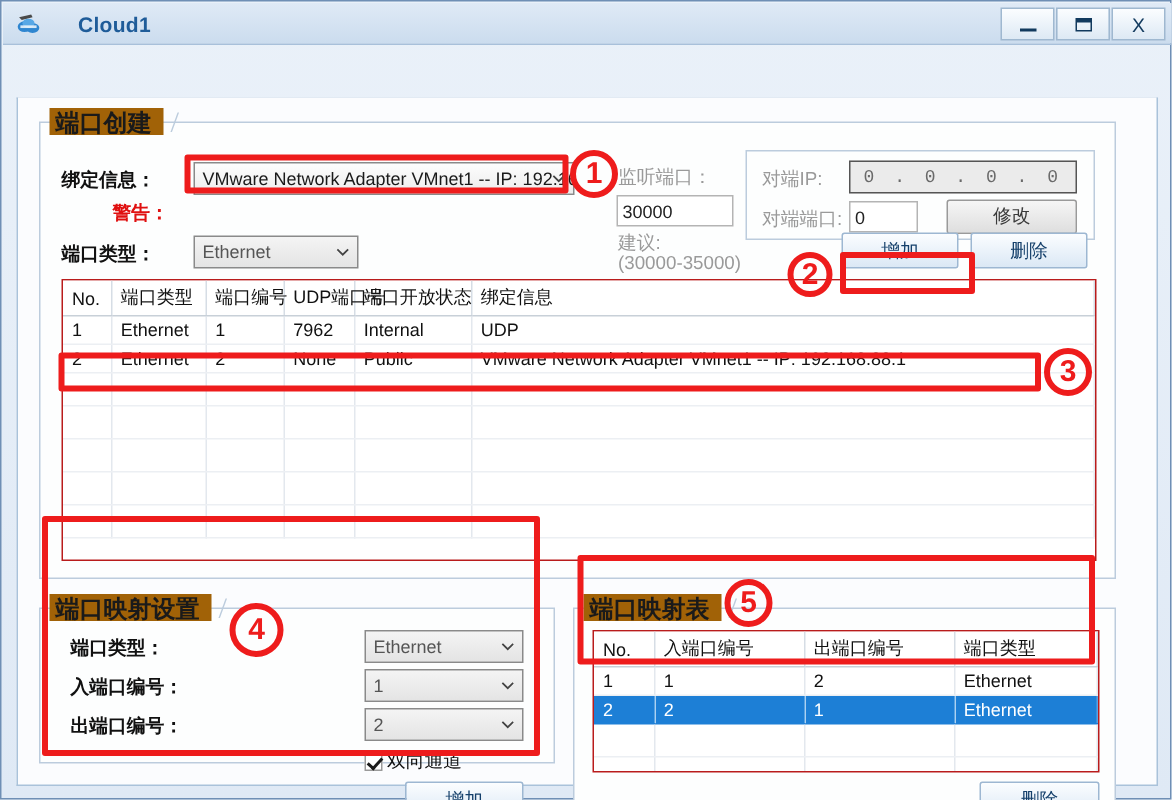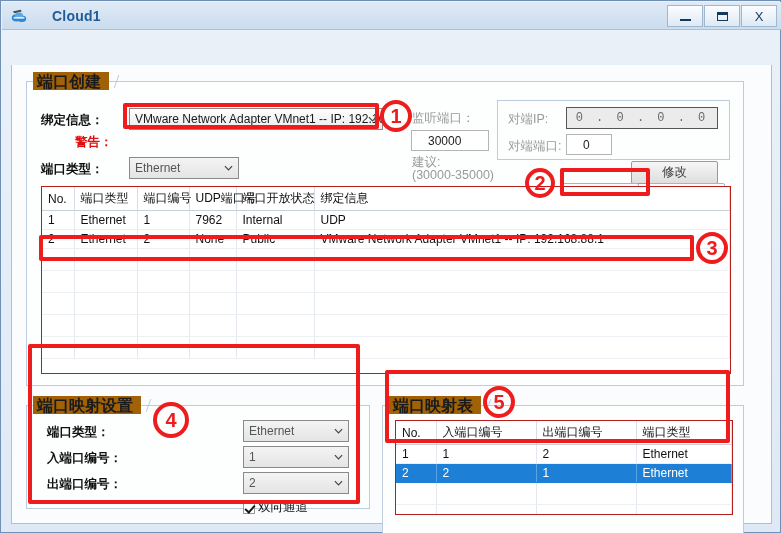--- a/index.html
+++ b/index.html
@@ -79,34 +79,34 @@
     font-size:12px;color:#1a1a1a;padding:3px 20px 0 5px;
     white-space:nowrap;overflow:hidden;
   }
   .combo .arrow{
     position:absolute;right:5px;top:7px;width:9px;height:6px;
   }
   .combo.disabled{color:#555;background:linear-gradient(#f4f4f4,#e4e4e4);}
   .txt{
     position:absolute;box-sizing:border-box;height:21px;
     border:1px solid #b4b4b4;background:#fff;
-    font-size:12px;color:#222;padding:3px 4px 0 16px;white-space:nowrap;
+    font-size:12px;color:#222;padding:3px 4px 0 3px;white-space:nowrap;
   }
   .ipfield{
     position:absolute;box-sizing:border-box;height:22px;
     border:1px solid #555;background:#ebebeb;color:#6a6a6a;
     font-size:12px;letter-spacing:3px;text-align:center;padding-top:3px;
     font-family:"Liberation Mono","DejaVu Sans Mono",monospace;
   }
   .btn{
     position:absolute;box-sizing:border-box;
     border:1px solid #9db7d2;border-radius:2px;
     background:linear-gradient(#fbfdff,#dbe8f5);
     color:#15406b;font-size:12.5px;
-    display:flex;align-items:center;justify-content:center;margin-top:28px;
+    display:flex;align-items:center;justify-content:center;
   }
   .btn.grey-btn{
     border:1px solid #9a9a9a;
     background:linear-gradient(#f6f6f6,#dedede);color:#3a3a3a;
   }
   .chk{position:absolute;font-size:12.5px;white-space:nowrap;display:flex;align-items:center;}
   .chkbox{
     display:inline-block;width:12px;height:12px;margin-right:3px;
     border:1px solid #9a9a9a;background:#fff;box-sizing:border-box;position:relative;
   }

